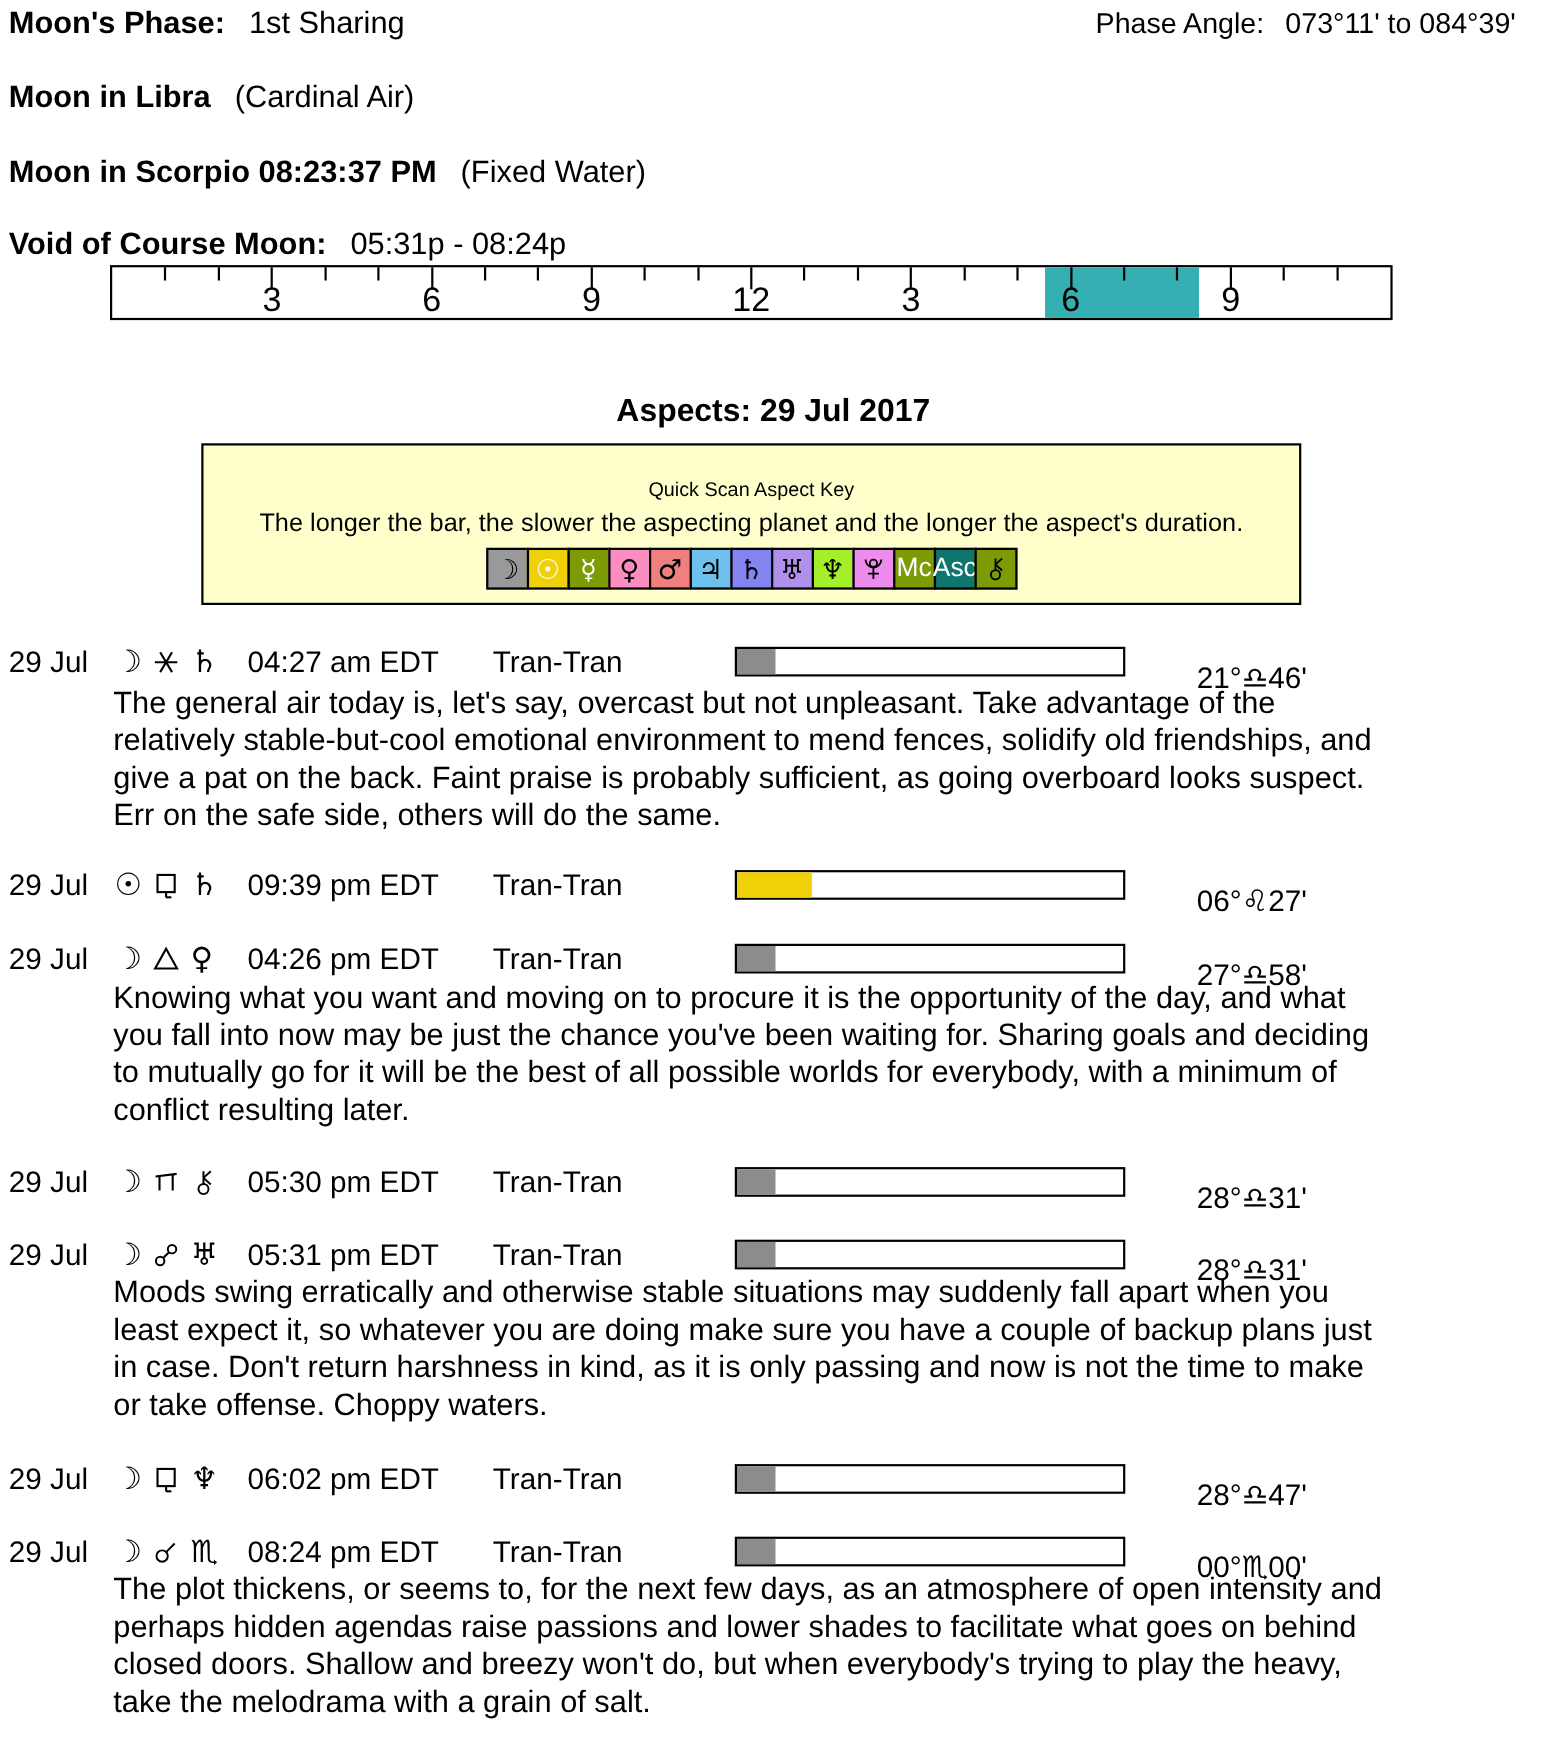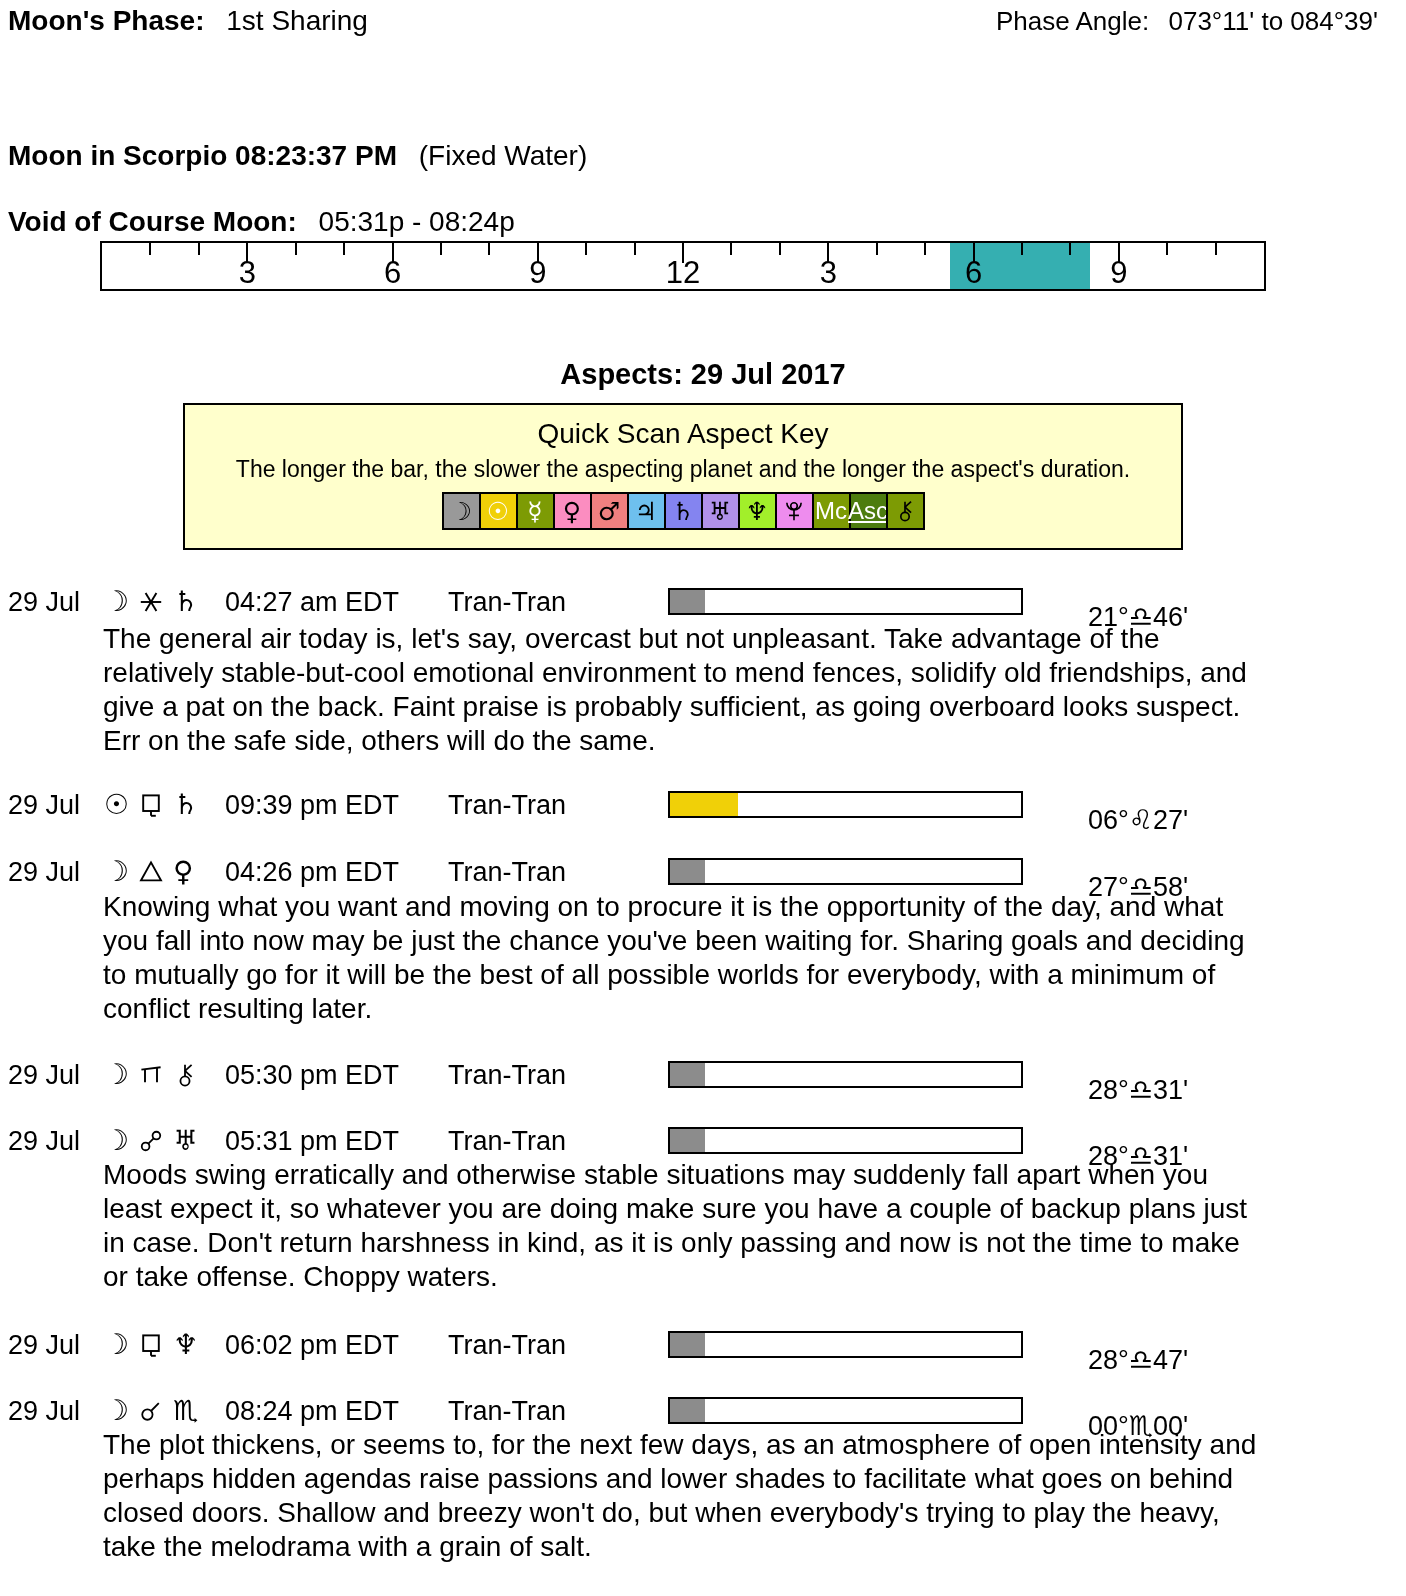--- a/index.html
+++ b/index.html
@@ -16,21 +16,21 @@
   #ruler{position:absolute;left:100px;top:241px;width:1166px;height:50px;border:2px solid #000;box-sizing:border-box;background:#fff;}
   .tick{position:absolute;top:0;width:2px;height:12px;background:#000;transform:translateX(-50%);}
   .tick.long{height:20px;}
   .tick-label{position:absolute;top:12px;transform:translateX(-50%);font-size:31px;}
   #voc-hl{position:absolute;top:0;bottom:0;}
 
   #aspects-title{position:absolute;top:358px;left:0;width:100%;text-align:center;font-size:29px;font-weight:bold;}
 
   
   #keybox{position:absolute;left:183px;top:403px;width:1000px;height:147px;background:#ffffcc;border:2px solid #000;box-sizing:border-box;text-align:center;}
-  .key-title{margin-top:13px;font-size:28px;}
+  .key-title{margin-top:30px;font-size:18px;}
   .key-sub{margin-top:6px;font-size:23px;}
   .key-strip{margin-top:9px;display:inline-flex;}
   .cell{width:39px;height:38px;border:2px solid #000;margin-left:-2px;display:flex;align-items:center;justify-content:center;box-sizing:border-box;}
   .cell:first-child{margin-left:0;}
   .glyph{font-family:"DejaVu Sans",sans-serif;}
   .cell .glyph{font-size:25px;line-height:1;}
   .cell .txt{font-size:24px;line-height:1;}
   .cell svg{display:block;}
 
   
@@ -52,20 +52,24 @@
 
 <div id="page">
 
   <div class="hline" style="top:5px">
     <span class="lbl">Moon's Phase:</span>
     <span class="val">1st Sharing</span>
   </div>
   <div id="phase-angle">
     <span>Phase Angle:</span>
     <span class="pa-val">073°11' to 084°39'</span>
+  </div>
+  <div class="hline" style="top:72px">
+    <span class="lbl">Moon in Libra</span>
+    <span class="val">(Cardinal Air)</span>
   </div>
   <div class="hline" style="top:140px">
     <span class="lbl">Moon in Scorpio 08:23:37 PM</span>
     <span class="val">(Fixed Water)</span>
   </div>
   <div class="hline" style="top:206px">
     <span class="lbl">Void of Course Moon:</span>
     <span class="val">05:31p -  08:24p</span>
   </div>
 
@@ -140,21 +144,21 @@
         <svg width="22" height="24" viewBox="0 0 20 20" fill="none" stroke="currentColor" stroke-width="1.5">
           <path d="M3.5,2.5 A6.5,6.5 0 0 0 16.5,2.5"></path>
           <circle cx="10" cy="5.5" r="3"></circle>
           <line x1="10" y1="8.5" x2="10" y2="18.5"></line>
           <line x1="5.5" y1="14" x2="14.5" y2="14"></line>
         </svg>
       </div>
       <div class="cell" style="background: rgb(125, 155, 4); color: rgb(255, 255, 255);">
           <span class="txt">Mc</span>
         </div>
-      <div class="cell" style="background: #4d7c0f; color: rgb(255, 255, 255); text-decoration: underline;">
+      <div class="cell" style="background: #0f766e; color: rgb(255, 255, 255);">
           <span class="txt">Asc</span>
         </div>
       <div class="cell" style="background: rgb(125, 155, 4); color: rgb(0, 0, 0);">
         <svg width="22" height="24" viewBox="0 0 20 20" fill="none" stroke="currentColor" stroke-width="1.5">
           <circle cx="10" cy="15" r="3.8"></circle>
           <line x1="10" y1="11.2" x2="10" y2="1.5"></line>
           <line x1="10" y1="6.5" x2="15.5" y2="1.5"></line>
           <line x1="10" y1="6.5" x2="15.5" y2="11.5"></line>
         </svg>
       </div>

